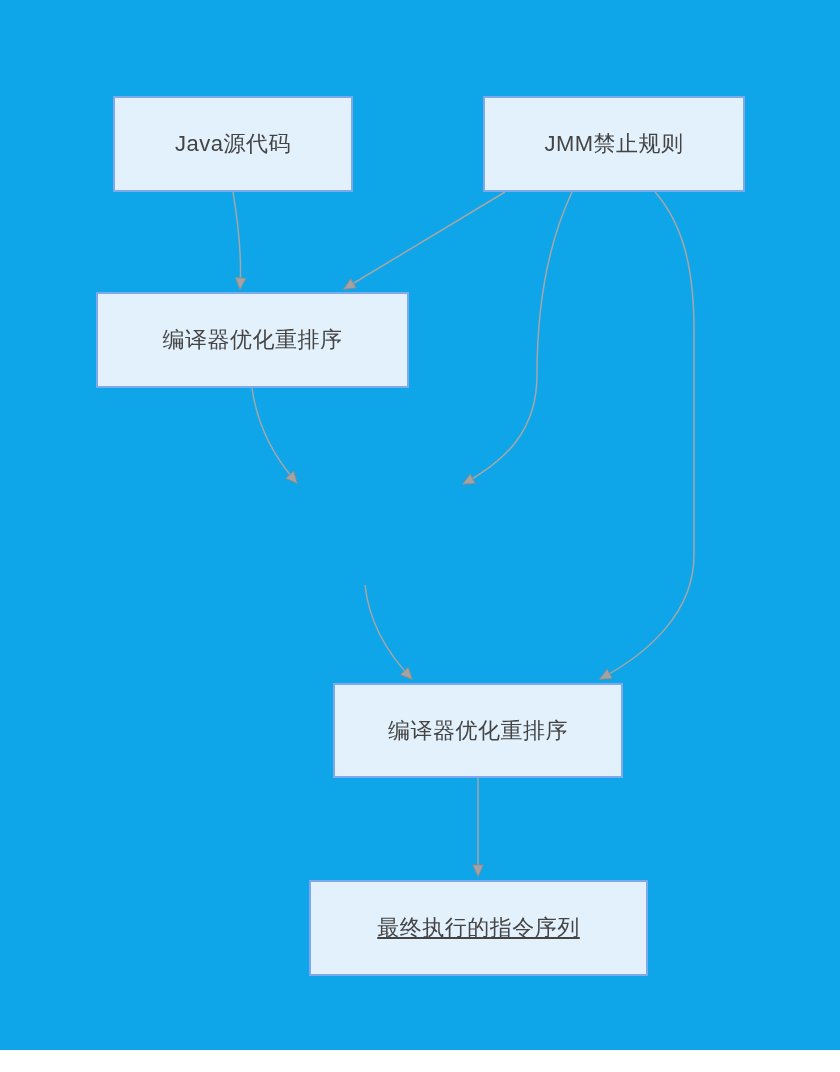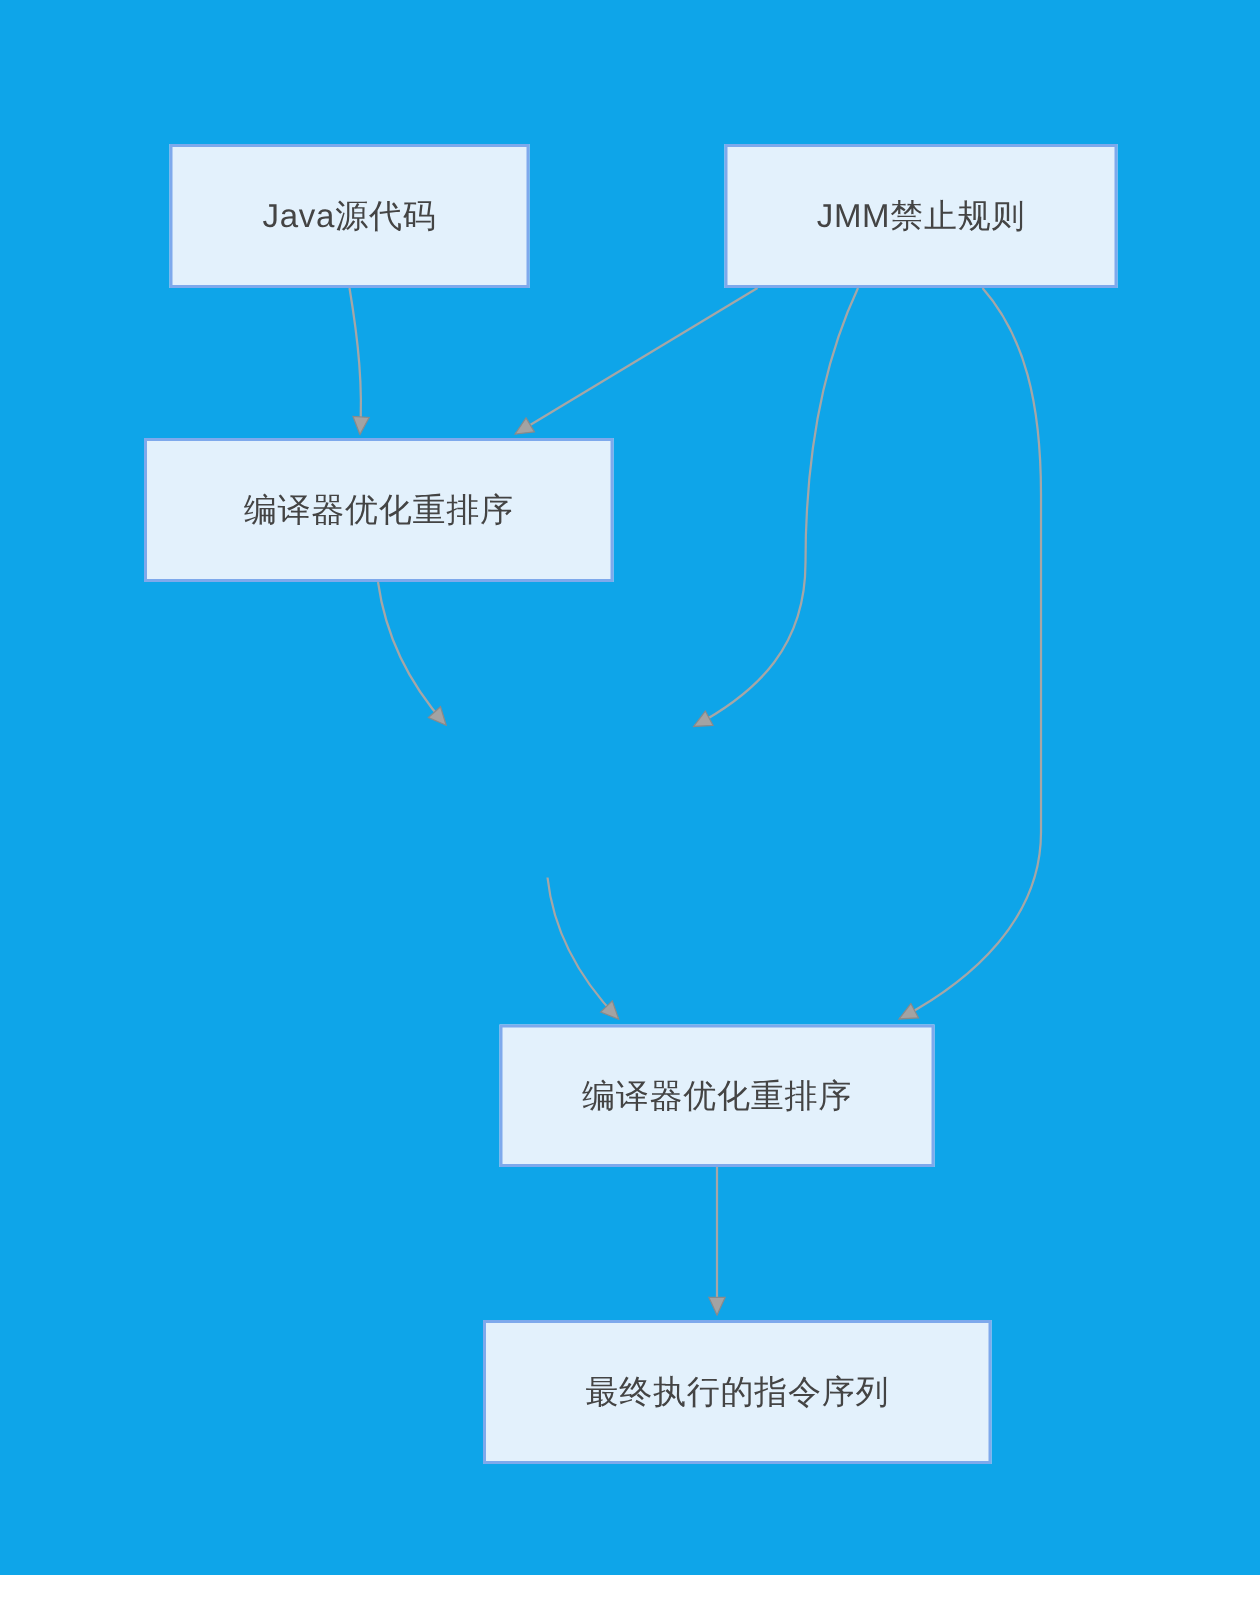--- a/index.html
+++ b/index.html
@@ -33,21 +33,21 @@
     color: #444444;
     font-size: 22px;
     letter-spacing: 0.5px;
     white-space: nowrap;
   }
   .node-java-source       { left: 113px; top: 96px;  width: 240px; height: 96px; }
   .node-jmm-rules         { left: 483px; top: 96px;  width: 262px; height: 96px; }
   .node-compiler-reorder  { left: 96px;  top: 292px; width: 313px; height: 96px; }
   .node-ilp-reorder       { left: 208px; top: 487px; width: 313px; height: 97px; }
   .node-memory-reorder    { left: 333px; top: 683px; width: 290px; height: 95px; }
-  .node-final-sequence    { left: 322px; top: 880px; width: 339px; height: 96px; }
+  .node-final-sequence    { left: 309px; top: 880px; width: 339px; height: 96px; text-decoration: underline; }
 </style>
 </head>
 <body>
 
 <div class="canvas">
 
   <svg class="edges-layer" width="840" height="1072" viewBox="0 0 840 1072" xmlns="http://www.w3.org/2000/svg">
     <defs>
       <marker id="arrow" viewBox="0 0 10 10" refX="9" refY="5" markerWidth="9" markerHeight="9" orient="auto-start-reverse">
         <path d="M 0.8 1 L 9.5 5 L 0.8 9 Z" fill="#a3a3a3" stroke="#8a8a8a" stroke-width="0.6"></path>

